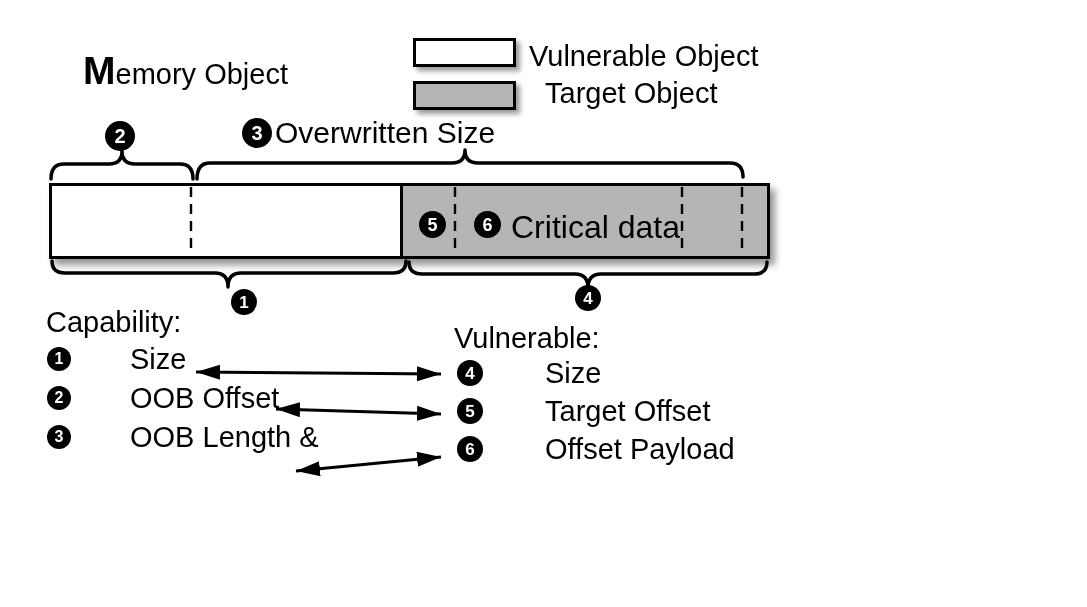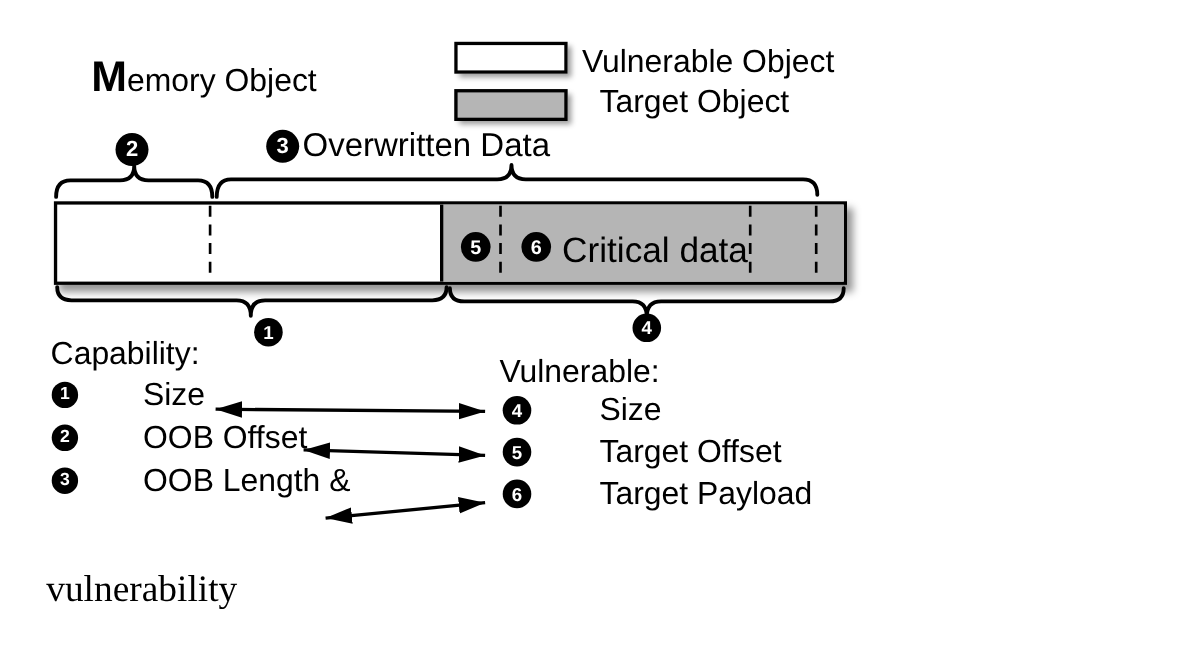--- a/index.html
+++ b/index.html
@@ -74,21 +74,21 @@
   <div class="abs mem-label"><span class="m-big">M</span><span>emory Object</span></div>
 
   <div class="abs swatch swatch-vuln"></div>
   <div class="abs swatch swatch-targ"></div>
   <div class="abs legend-label ll-1">Vulnerable Object</div>
   <div class="abs legend-label ll-2">Target Object</div>
 
   <div class="abs badge sz30 badge-2">2</div>
   <div class="abs ow-row">
     <span class="badge inline sz30">3</span>
-    <span>Overwritten Data</span>
+    <span>Overwritten Size</span>
   </div>
 
   <div class="abs bar">
     <div class="bar-gray"></div>
   </div>
   <div class="abs badge sz27 badge-5">5</div>
   <div class="abs badge sz27 badge-6">6</div>
   <div class="abs critical">Critical data</div>
   <div class="abs badge sz26 badge-1">1</div>
   <div class="abs badge sz26 badge-4">4</div>
@@ -136,20 +136,19 @@
   <div class="abs list-row cand-row cand-r1">
     <span class="badge inline sz26">4</span>
     <span class="lbl">Size</span>
   </div>
   <div class="abs list-row cand-row cand-r2">
     <span class="badge inline sz26">5</span>
     <span class="lbl">Target Offset</span>
   </div>
   <div class="abs list-row cand-row cand-r3">
     <span class="badge inline sz26">6</span>
-    <span class="lbl">Target Payload</span>
+    <span class="lbl">Offset Payload</span>
   </div>
 
   <div class="abs caption">
-    <div>vulnerability</div>
   </div>
 
 </div>
 
 </body></html>

